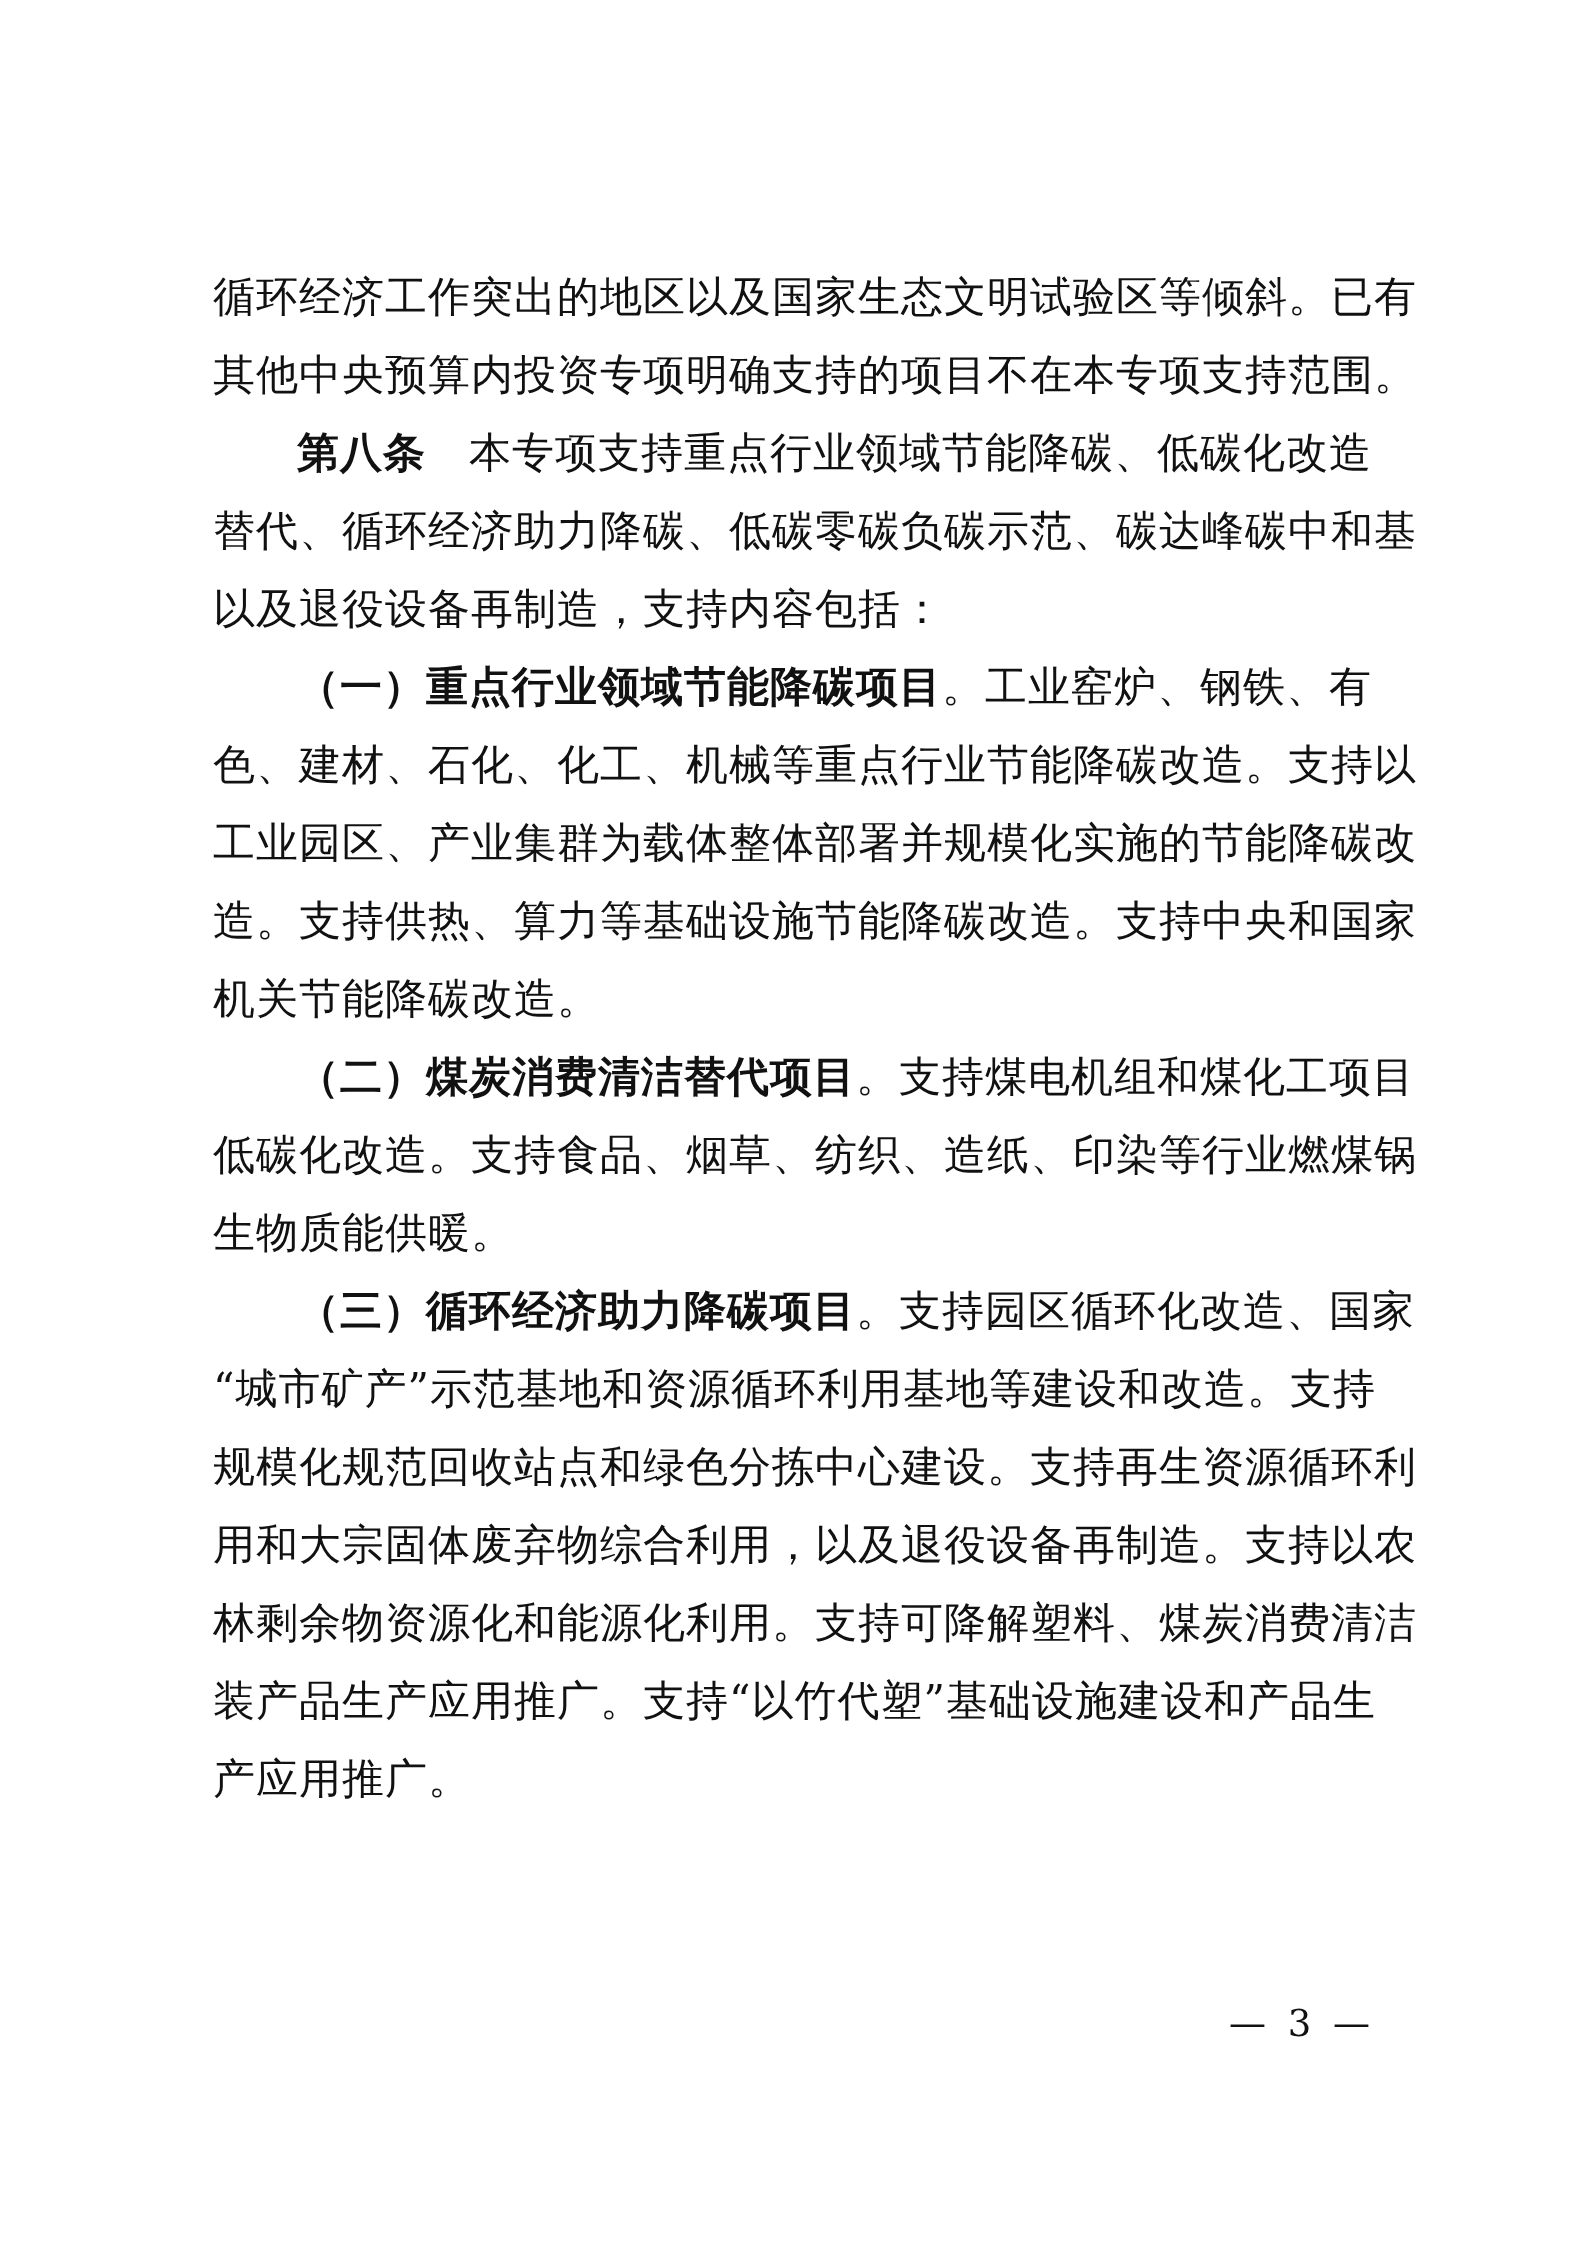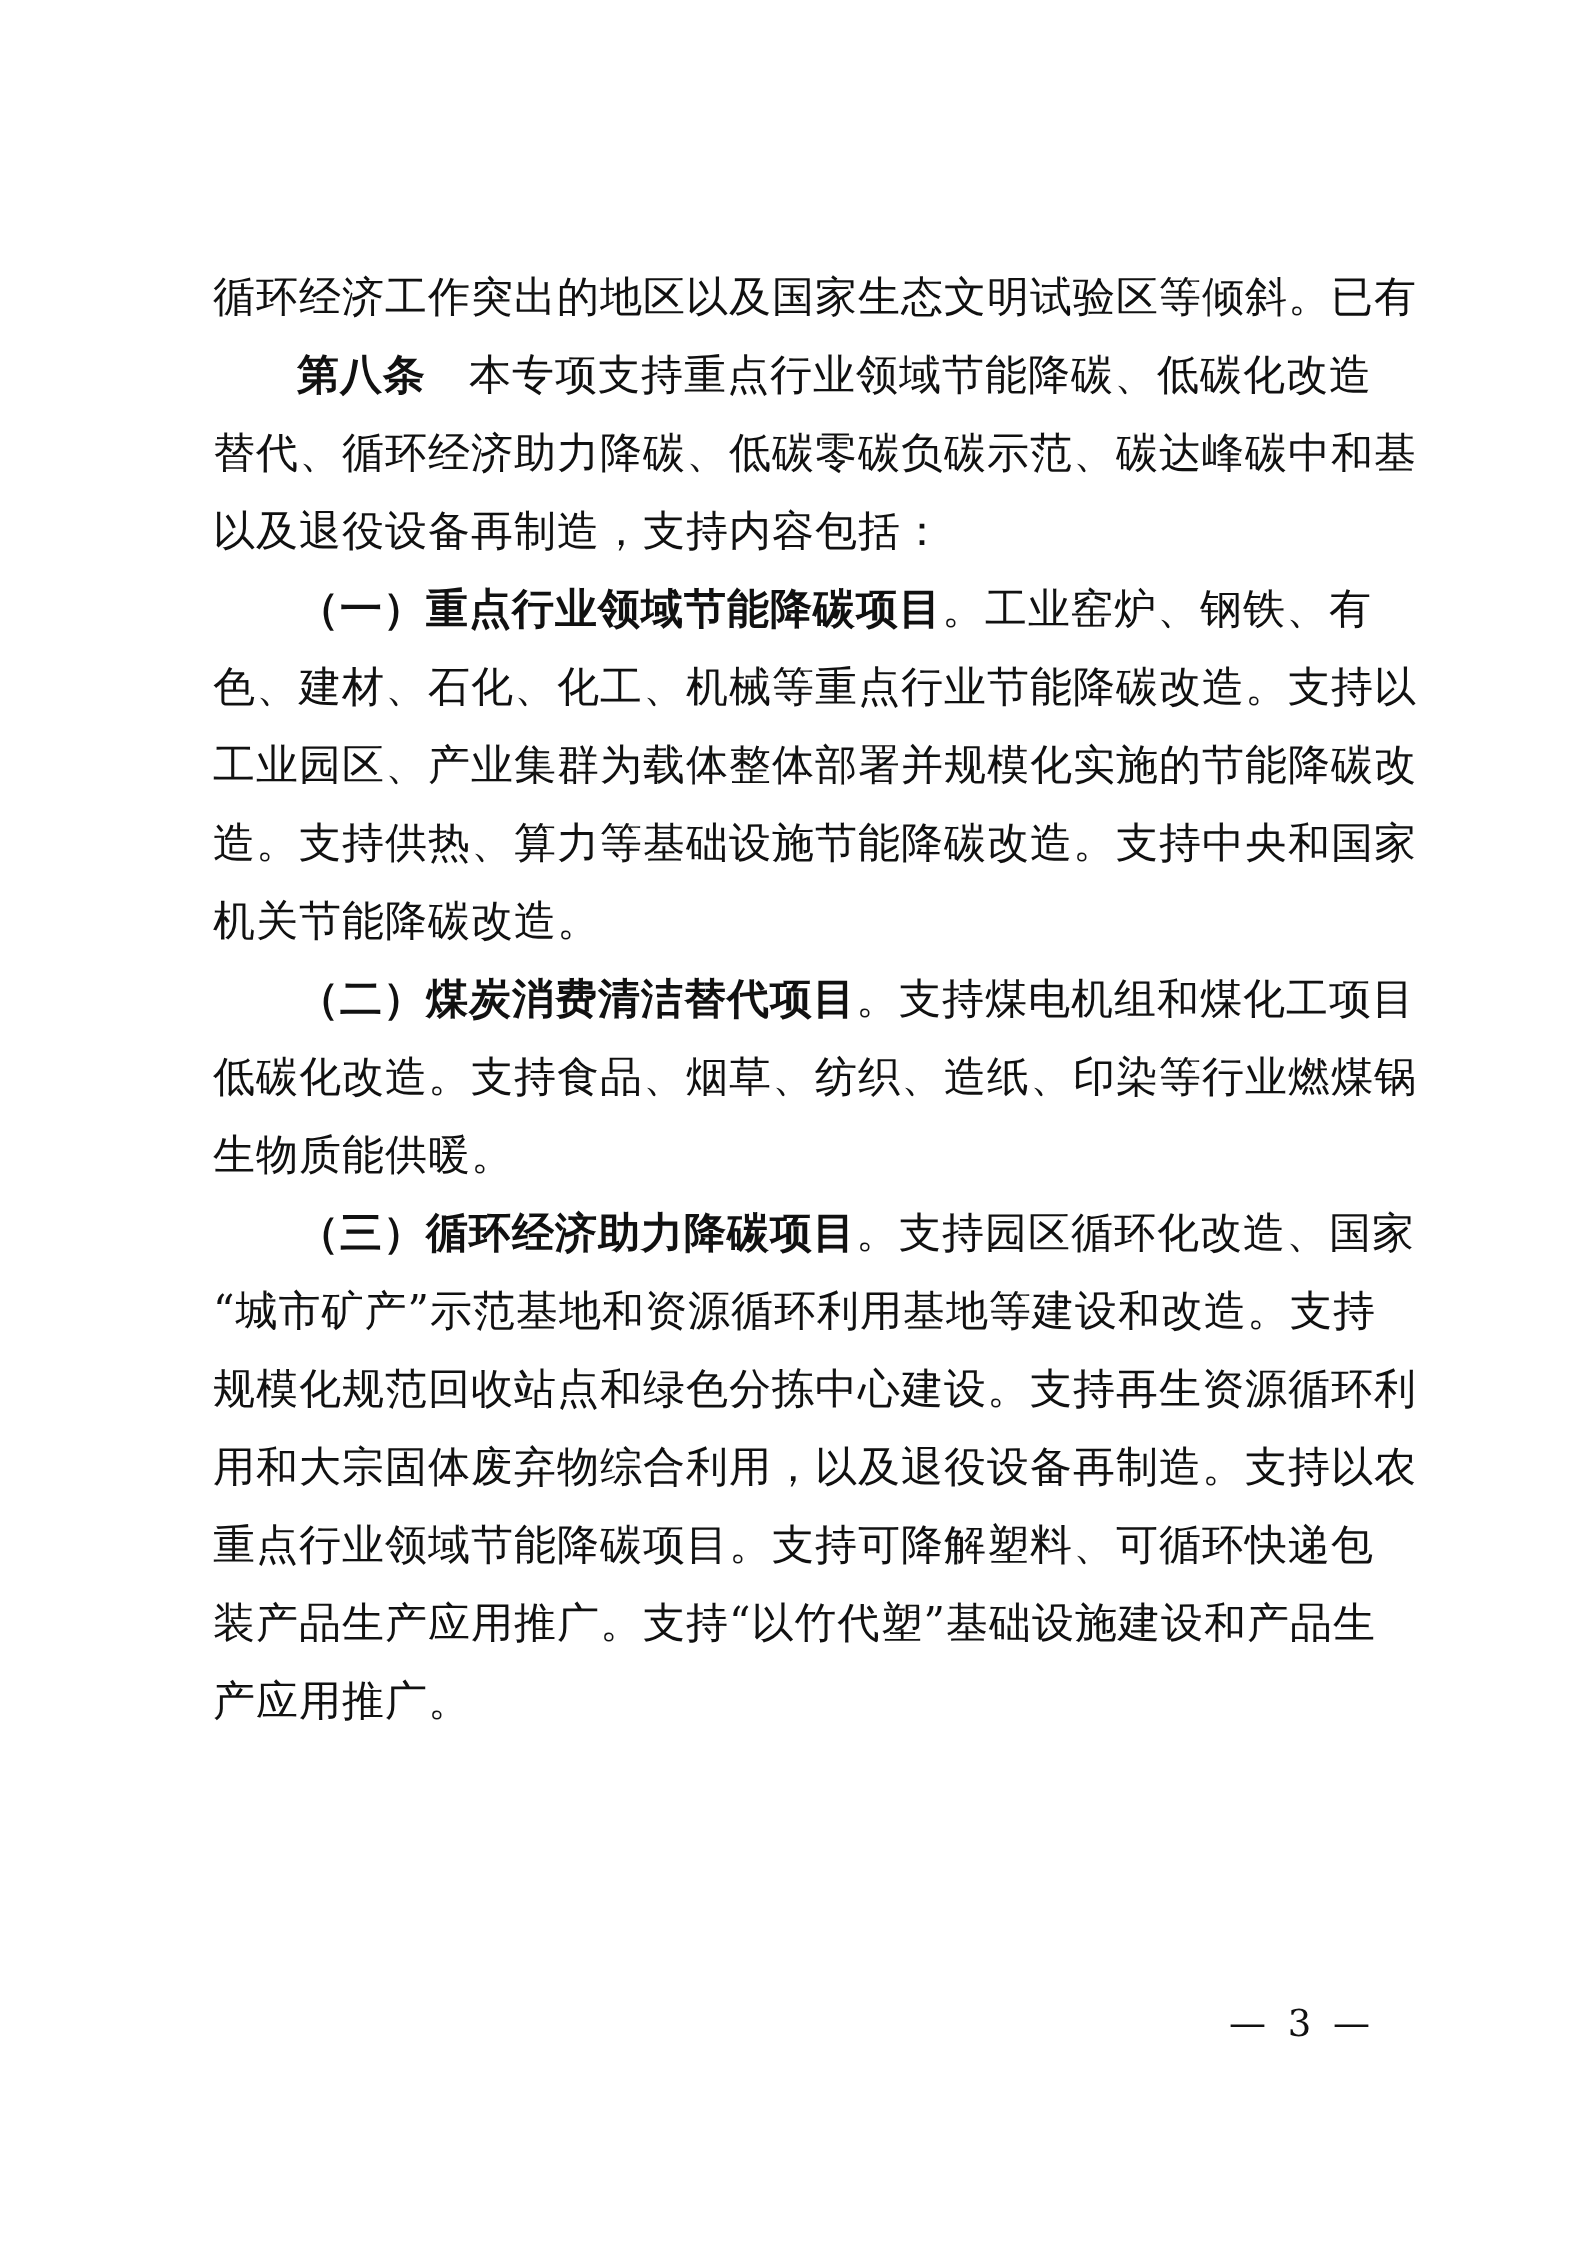--- a/index.html
+++ b/index.html
@@ -49,33 +49,34 @@
     letter-spacing: 5px;
     white-space: nowrap;
   }
 </style>
 </head>
 <body>
 
 <div class="page">
   <div class="content" id="doc-lines">
       <div class="line"><span class="seg">循环经济工作突出的地区以及国家生态文明试验区等倾斜。已有</span></div>
+      <div class="line"><span class="seg">其他中央预算内投资专项明确支持的项目不在本专项支持范围。</span></div>
       <div class="line" style="padding-left: 84px;"><span class="seg bold">第八条</span><span class="seg">　本专项支持重点行业领域节能降碳、低碳化改造</span></div>
       <div class="line"><span class="seg">替代、循环经济助力降碳、低碳零碳负碳示范、碳达峰碳中和基</span></div>
       <div class="line"><span class="seg">以及退役设备再制造，支持内容包括：</span></div>
       <div class="line" style="padding-left: 84px;"><span class="seg bold">（一）重点行业领域节能降碳项目</span><span class="seg">。工业窑炉、钢铁、有</span></div>
       <div class="line"><span class="seg">色、建材、石化、化工、机械等重点行业节能降碳改造。支持以</span></div>
       <div class="line"><span class="seg">工业园区、产业集群为载体整体部署并规模化实施的节能降碳改</span></div>
       <div class="line"><span class="seg">造。支持供热、算力等基础设施节能降碳改造。支持中央和国家</span></div>
       <div class="line"><span class="seg">机关节能降碳改造。</span></div>
       <div class="line" style="padding-left: 84px;"><span class="seg bold">（二）煤炭消费清洁替代项目</span><span class="seg">。支持煤电机组和煤化工项目</span></div>
       <div class="line"><span class="seg">低碳化改造。支持食品、烟草、纺织、造纸、印染等行业燃煤锅</span></div>
       <div class="line"><span class="seg">生物质能供暖。</span></div>
       <div class="line" style="padding-left: 84px;"><span class="seg bold">（三）循环经济助力降碳项目</span><span class="seg">。支持园区循环化改造、国家</span></div>
       <div class="line"><span class="seg">“城市矿产”示范基地和资源循环利用基地等建设和改造。支持</span></div>
       <div class="line"><span class="seg">规模化规范回收站点和绿色分拣中心建设。支持再生资源循环利</span></div>
       <div class="line"><span class="seg">用和大宗固体废弃物综合利用，以及退役设备再制造。支持以农</span></div>
-      <div class="line"><span class="seg">重点行业领域节能降碳项目。支持可降解塑料、可循环快递包</span></div>
+      <div class="line"><span class="seg">林剩余物资源化和能源化利用。支持可降解塑料、煤炭消费清洁</span></div>
       <div class="line"><span class="seg">装产品生产应用推广。支持“以竹代塑”基础设施建设和产品生</span></div>
       <div class="line"><span class="seg">产应用推广。</span></div>
     </div>
   <div class="page-number">— 3 —</div>
 </div>
 
 </body></html>

